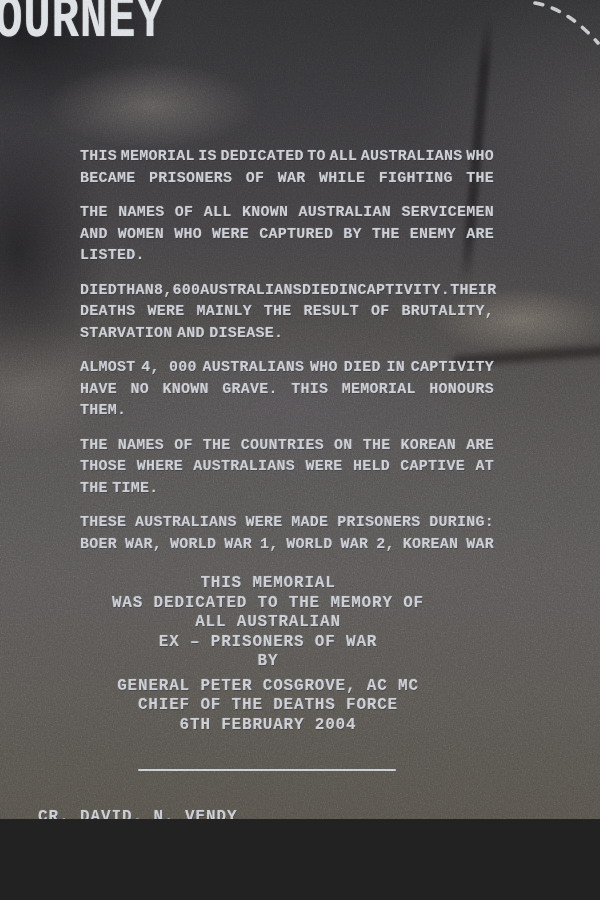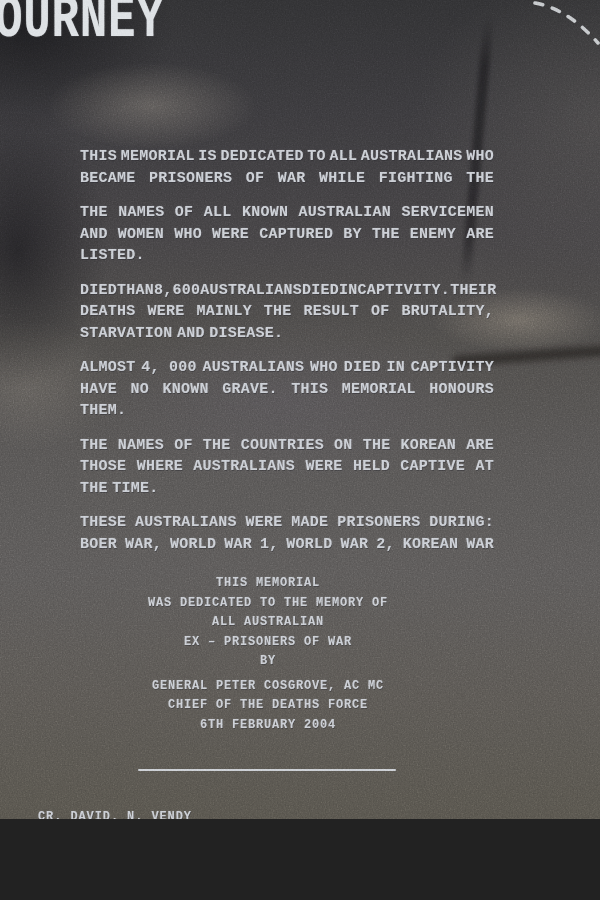--- a/index.html
+++ b/index.html
@@ -35,21 +35,21 @@
     color:#dadee2;transform:scaleX(0.74);transform-origin:left top;
     text-shadow:0 0 2px rgba(245,248,252,0.25);
   }
   .engraved{color:#c6cad1;font-weight:bold;
     text-shadow:0.5px 0.5px 0 rgba(18,18,24,0.35), 0 0 2px rgba(240,244,248,0.16);}
   .paragraphs{position:absolute;left:80px;top:146px;width:414px;font-size:15px;letter-spacing:0.25px;}
   .paragraph{margin:0 0 13px 0;}
   .line{display:flex;justify-content:space-between;line-height:21.5px;white-space:nowrap;}
   .line.natural{justify-content:flex-start;gap:4.5px;}
 
-  .center-block{position:absolute;left:38px;width:460px;font-size:12px;letter-spacing:0.8px;}
+  .center-block{position:absolute;left:38px;width:460px;font-size:16px;letter-spacing:0.8px;}
   .dedication{top:574px;}
   .ded-line{text-align:center;line-height:19.5px;}
   .ded-by{margin-top:5px;}
   .ded-date{}
   .divider{position:absolute;left:138px;top:769px;width:258px;height:2px;
     background:rgba(214,219,226,0.88);border-radius:1px;}
   .credits{top:808px;}
   .credit-line{line-height:19px;letter-spacing:0.9px;}
 </style>
 </head>

